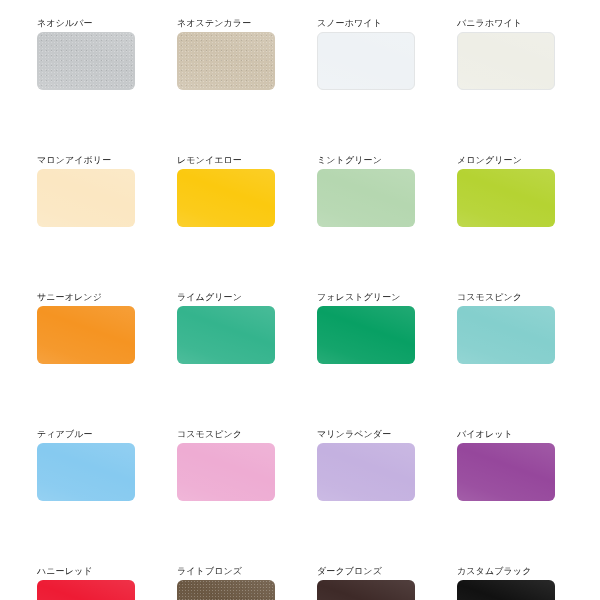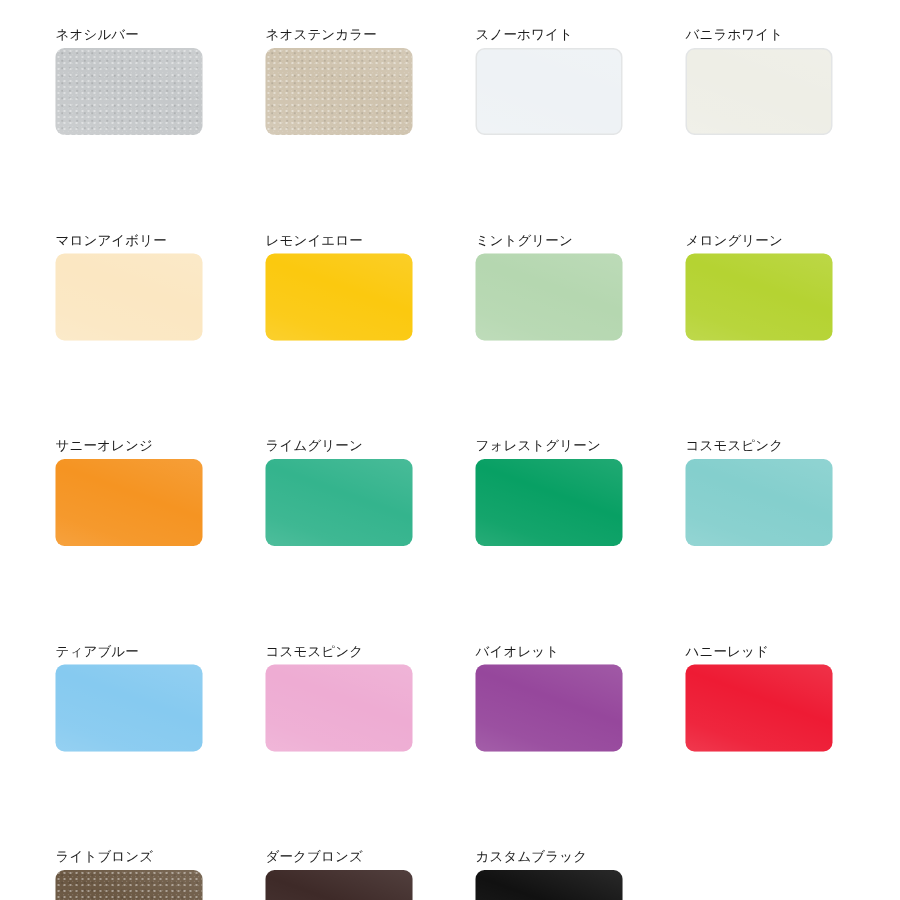--- a/index.html
+++ b/index.html
@@ -148,20 +148,24 @@
       </div>
       <div class="swatch-cell">
         <div class="swatch-label">ティアブルー</div>
         <div class="swatch-chip" style="background-color: rgb(134, 202, 240);"></div>
       </div>
       <div class="swatch-cell">
         <div class="swatch-label">コスモスピンク</div>
         <div class="swatch-chip" style="background-color: rgb(238, 172, 211);"></div>
       </div>
       <div class="swatch-cell">
+        <div class="swatch-label">マリンラベンダー</div>
+        <div class="swatch-chip" style="background-color: rgb(196, 177, 224);"></div>
+      </div>
+      <div class="swatch-cell">
         <div class="swatch-label">バイオレット</div>
         <div class="swatch-chip" style="background-color: rgb(150, 71, 156);"></div>
       </div>
       <div class="swatch-cell">
         <div class="swatch-label">ハニーレッド</div>
         <div class="swatch-chip" style="background-color: rgb(238, 27, 52);"></div>
       </div>
       <div class="swatch-cell">
         <div class="swatch-label">ライトブロンズ</div>
         <div class="swatch-chip metallic" style="background-color: rgb(107, 88, 67);"></div>

